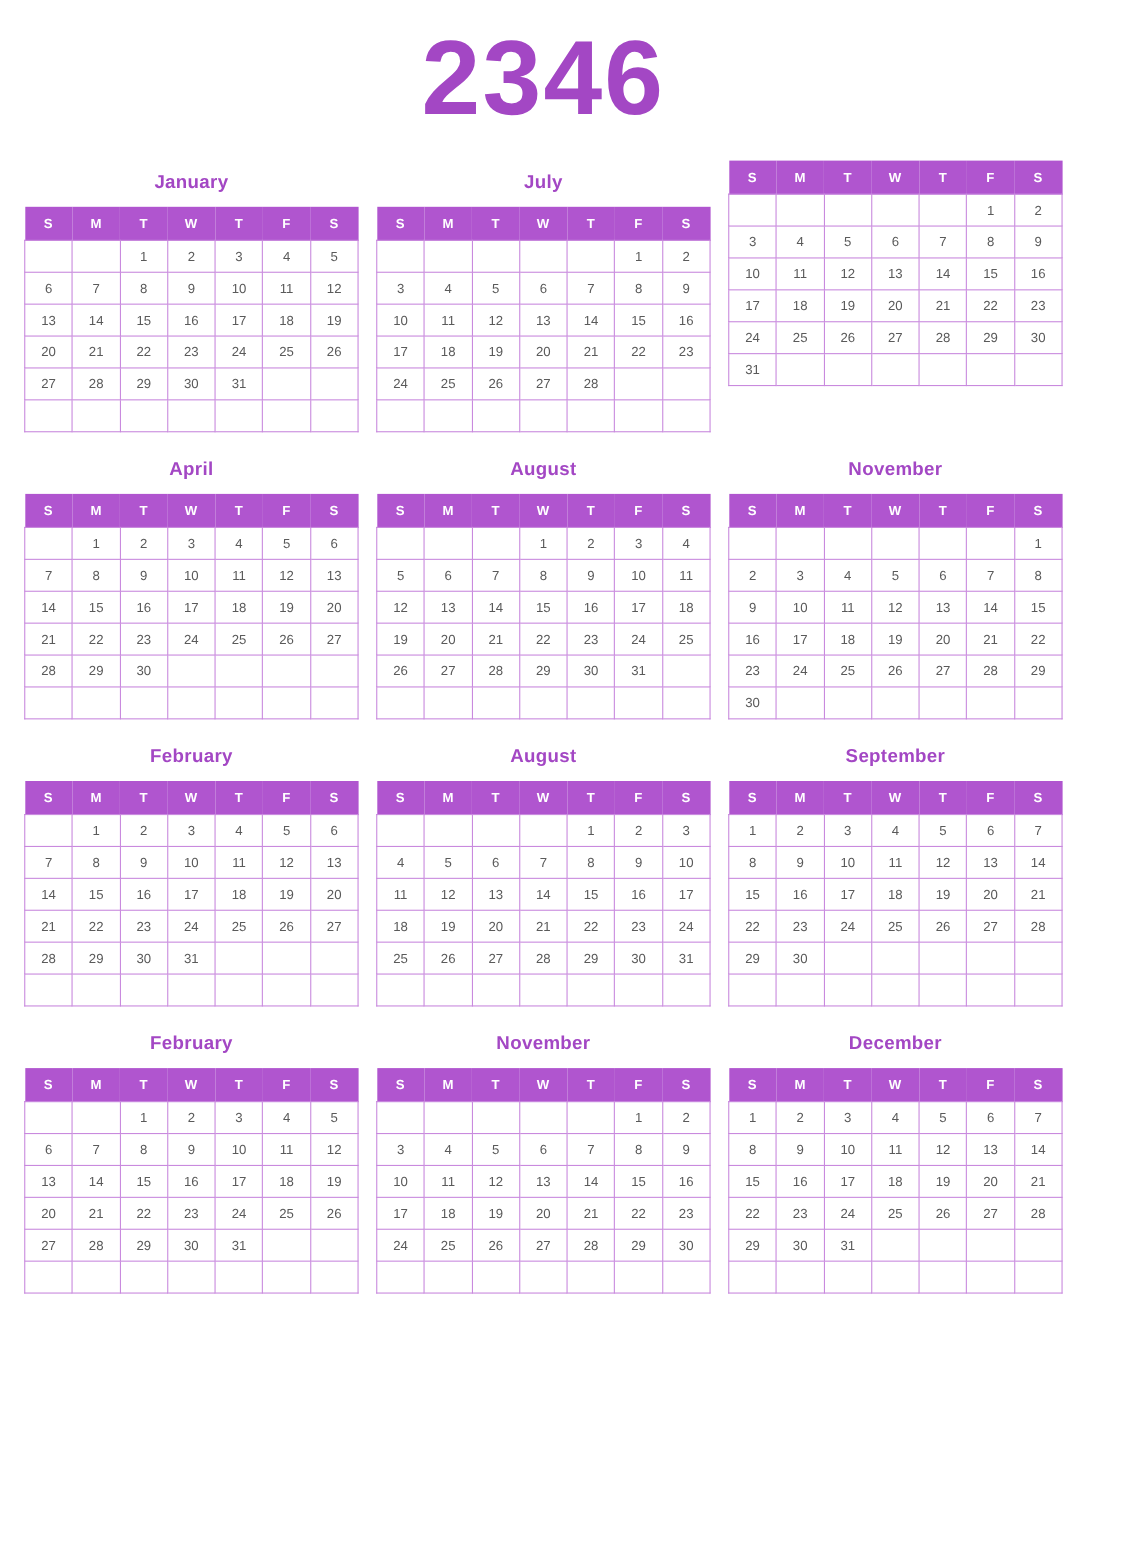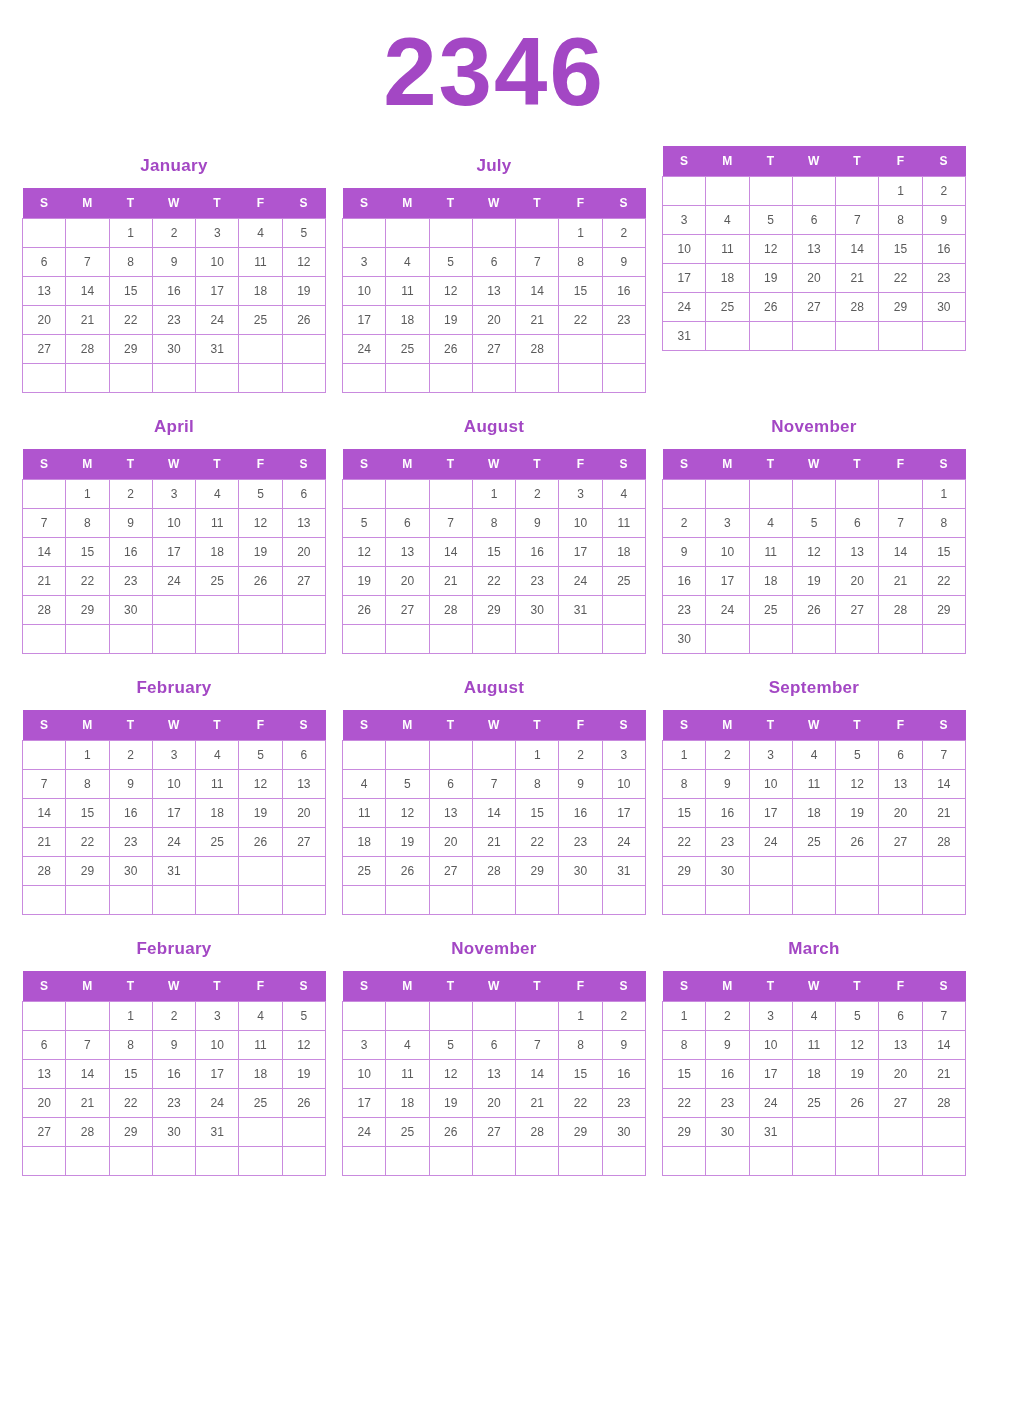--- a/index.html
+++ b/index.html
@@ -873,21 +873,21 @@
               <td class="empty"></td>
               <td class="empty"></td>
               <td class="empty"></td>
               <td class="empty"></td>
               <td class="empty"></td>
             </tr>
           </tbody>
         </table>
       </div>
       <div class="month">
-        <div class="month-name">March</div>
+        <div class="month-name">December</div>
         <table class="cal">
           <thead>
             <tr class="header-row">
               <th>S</th>
               <th>M</th>
               <th>T</th>
               <th>W</th>
               <th>T</th>
               <th>F</th>
               <th>S</th>

